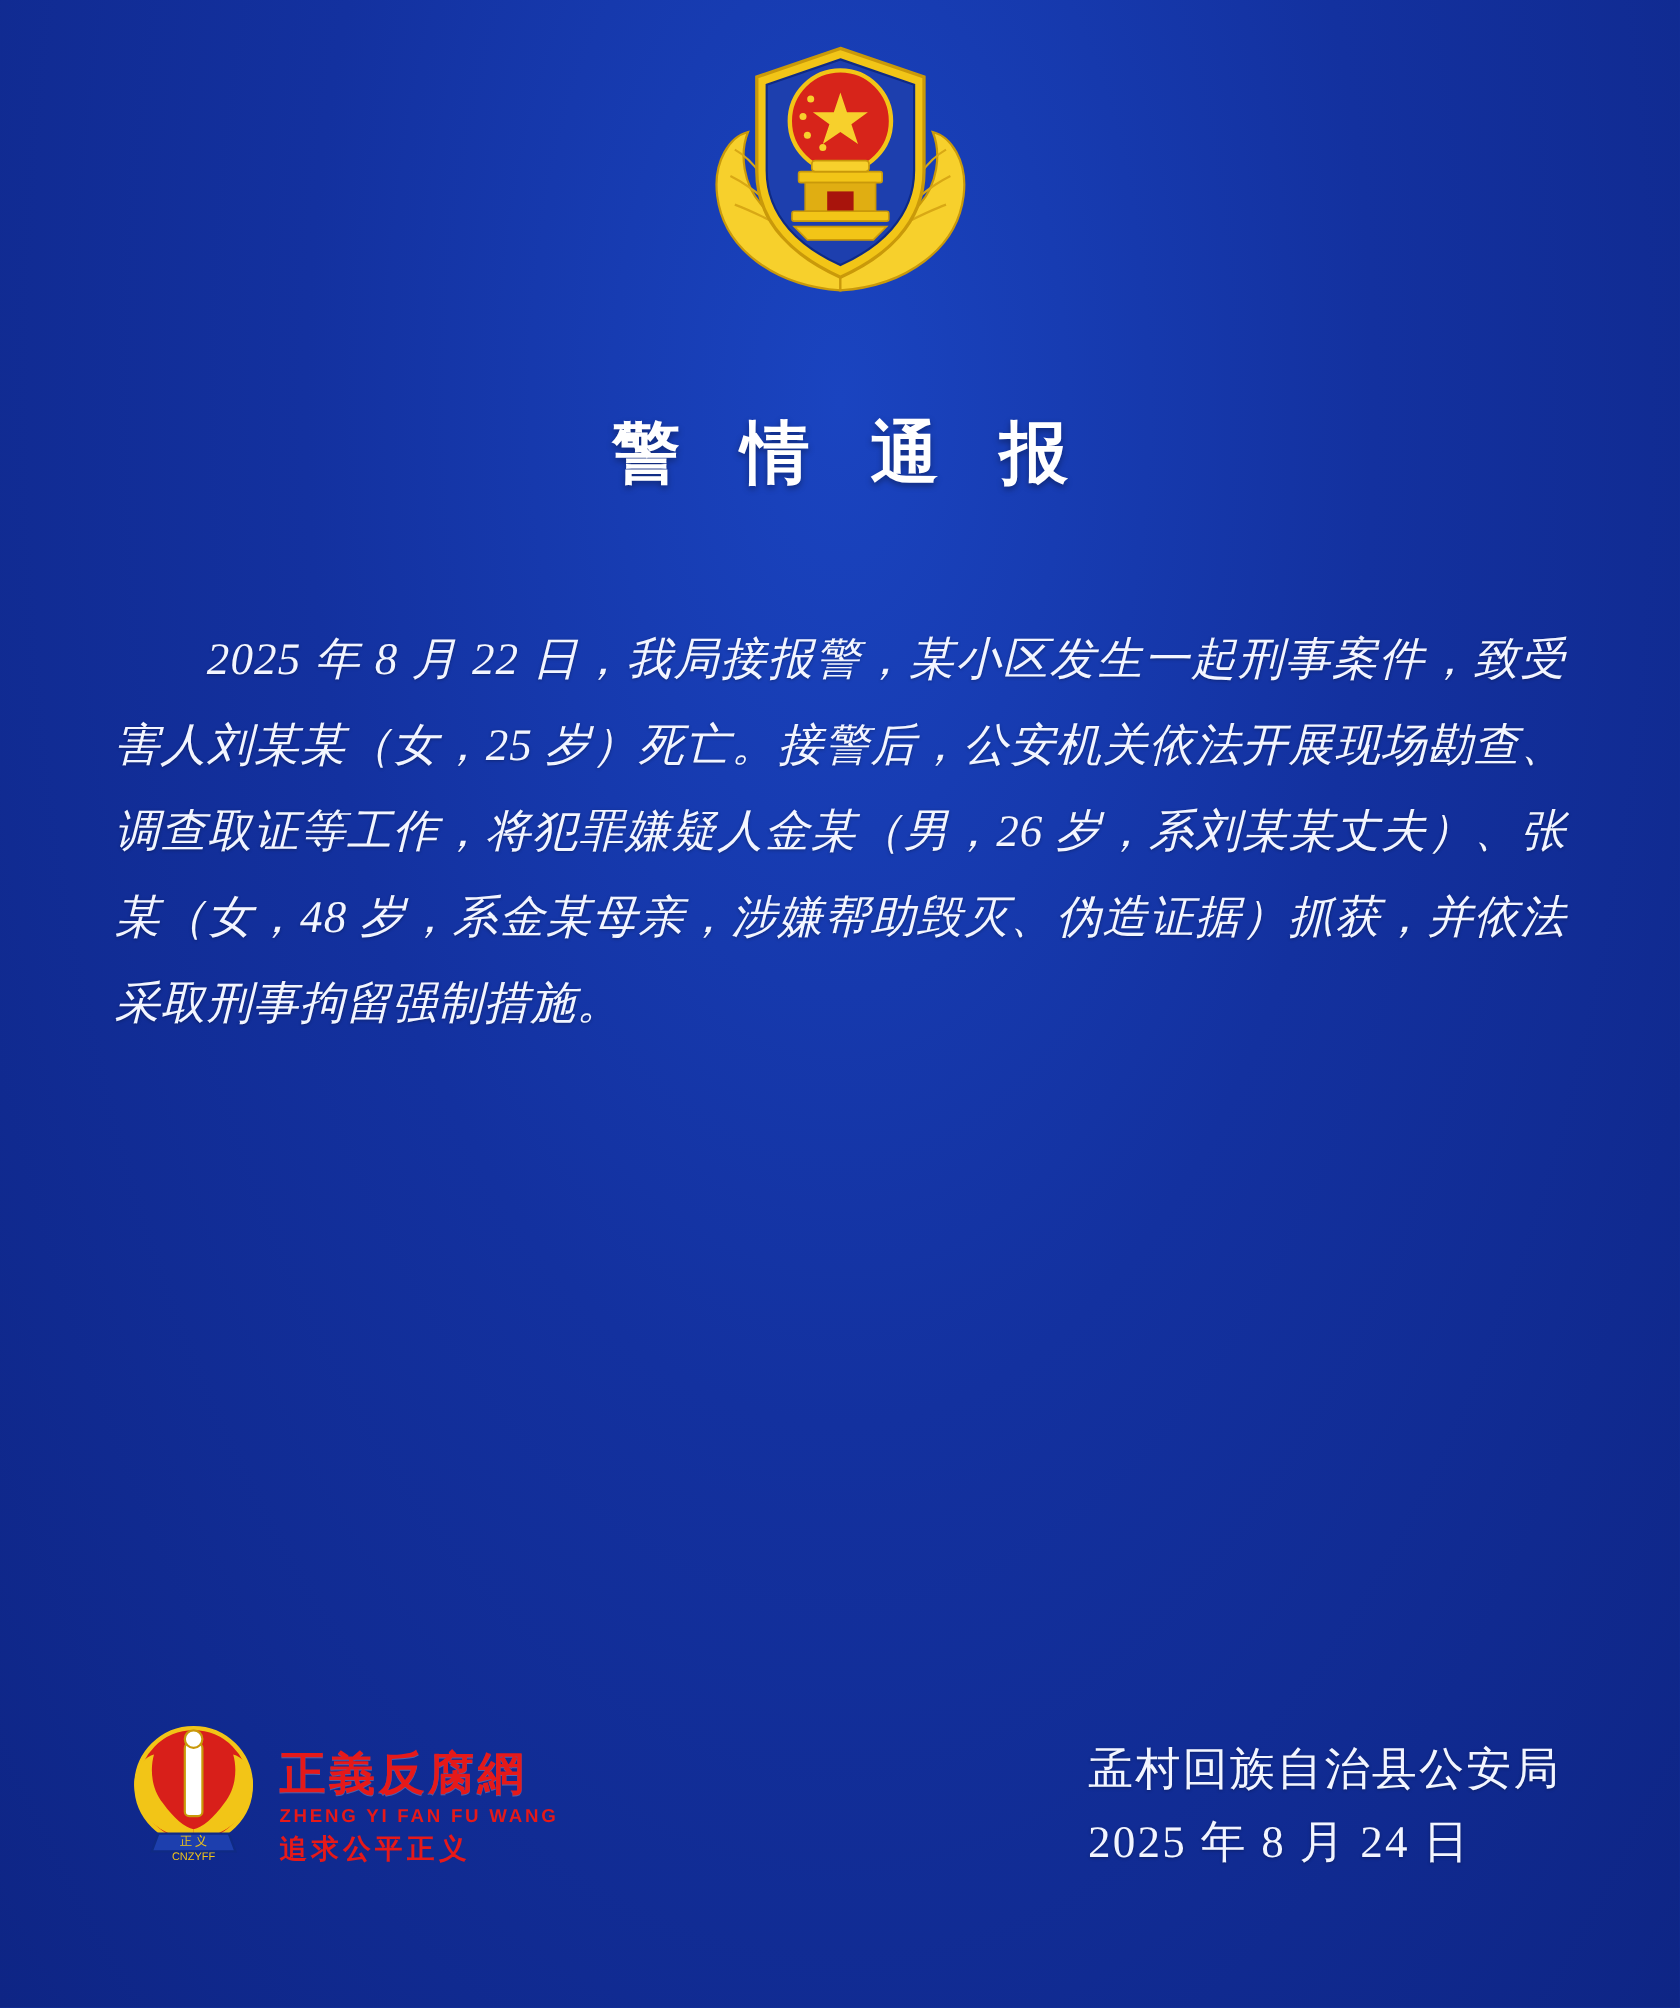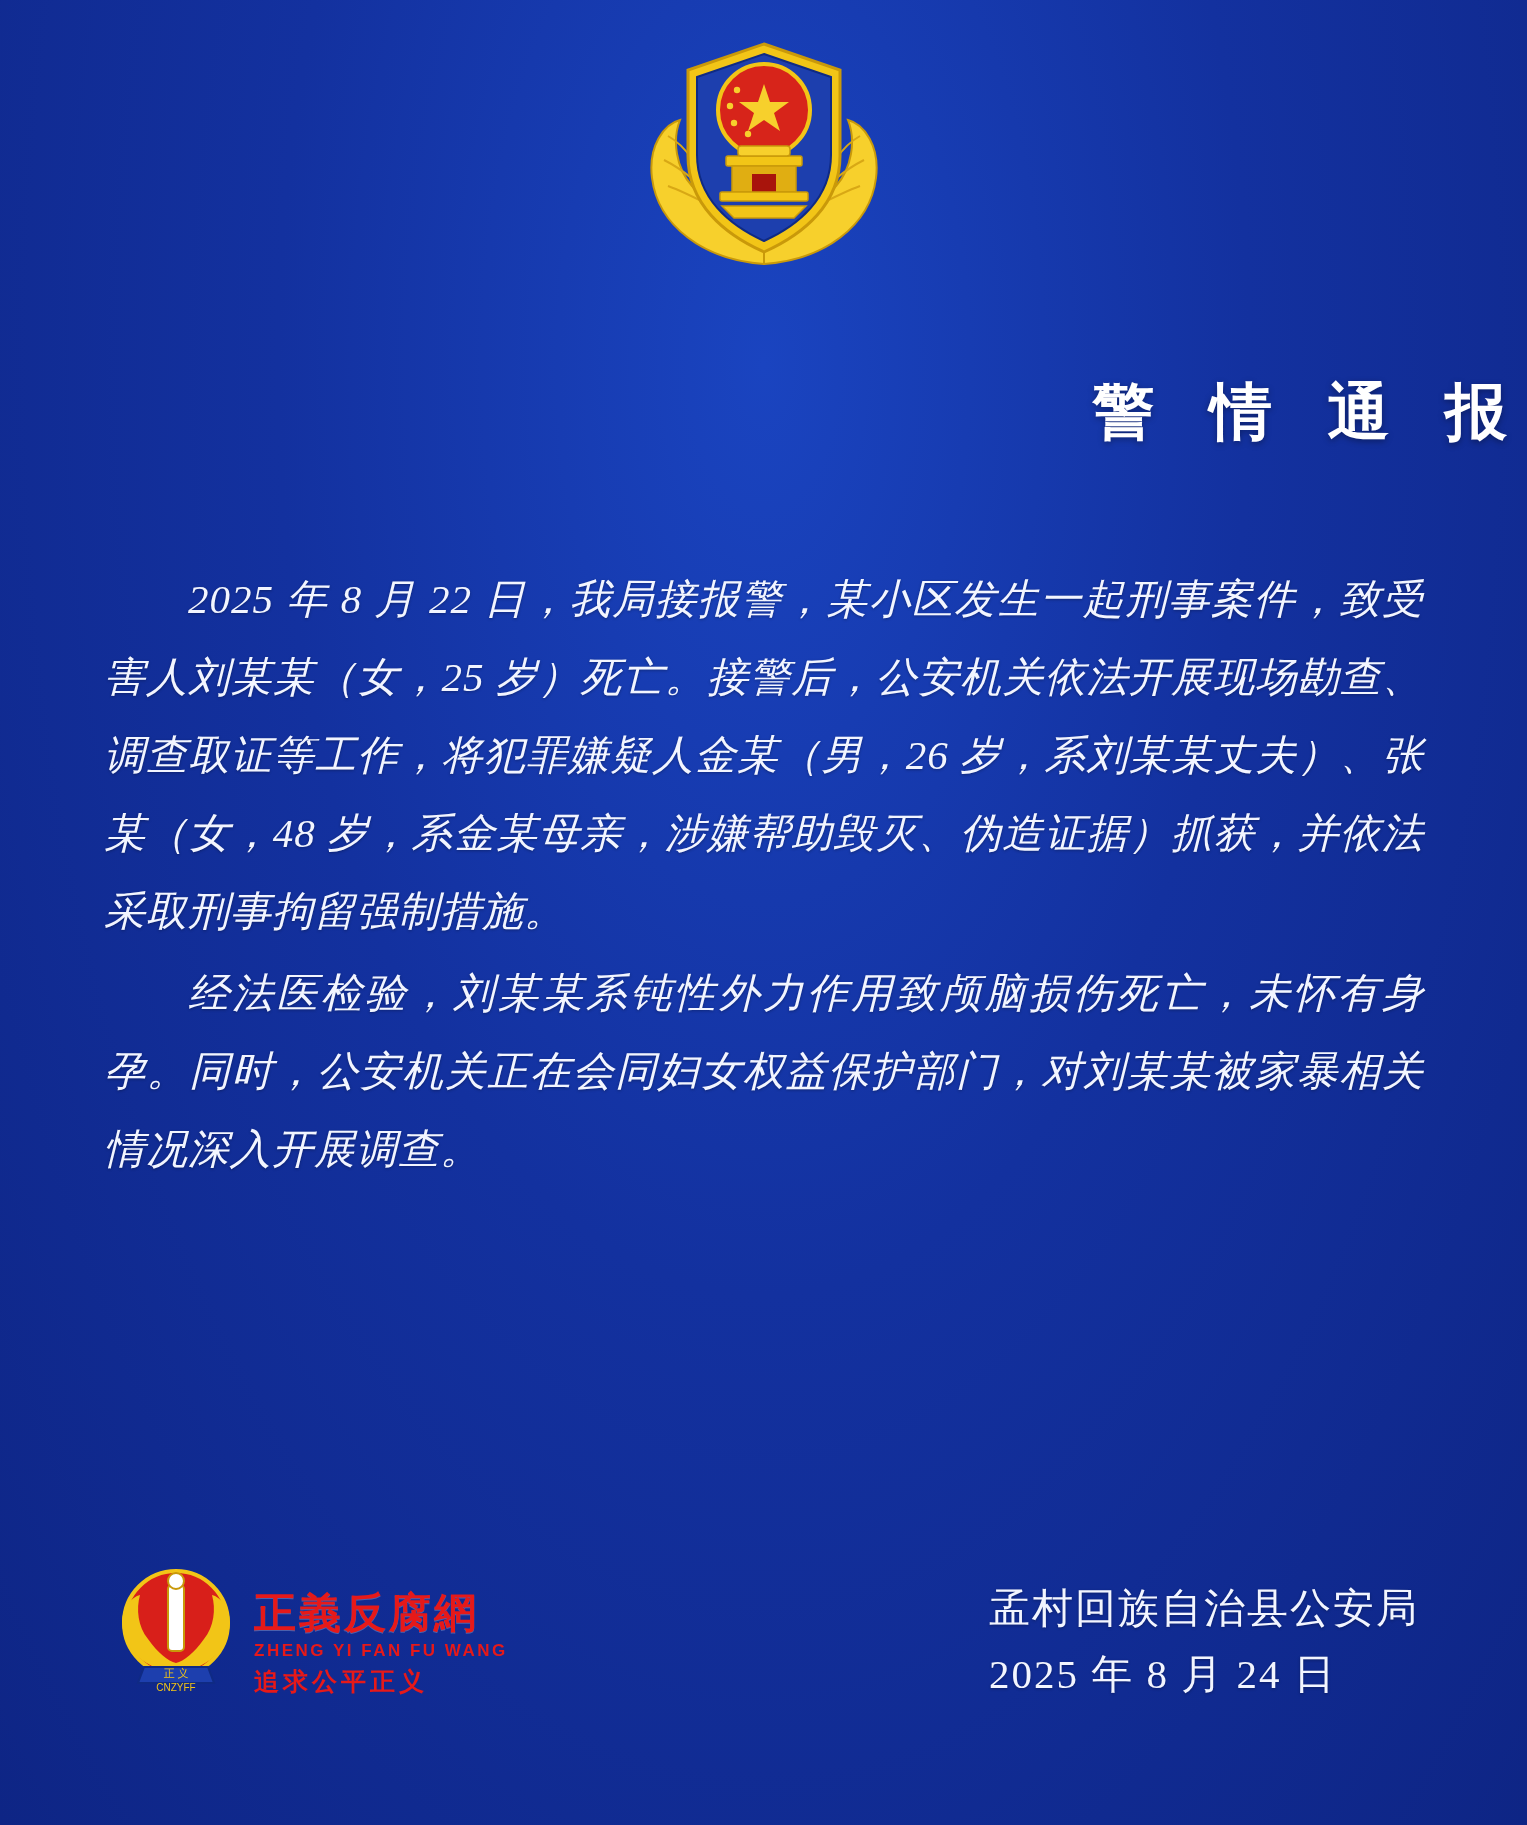--- a/index.html
+++ b/index.html
@@ -32,21 +32,21 @@
     height: 250px;
   }
   .emblem-wrap svg { display: block; }
 
   
   .doc-title {
     position: absolute;
     top: 370px;
     left: 0;
     width: 100%;
-    text-align: right;
+    text-align: center;
     color: #ffffff;
     font-size: 62px;
     letter-spacing: 20px;
     text-indent: 20px;
     font-weight: 700;
     font-family: "Liberation Serif", "DejaVu Serif", serif;
     text-shadow: 0 2px 6px rgba(0,0,0,0.35);
   }
 
   
@@ -173,21 +173,20 @@
       </g>
 
       <path d="M88 178 L 172 178 L 160 190 L 100 190 Z" fill="#f2c517" stroke="#c9990a" stroke-width="1.5"></path>
     </svg>
   </div>
 
   <div class="doc-title">警 情 通 报</div>
 
   <div class="body-text">
     <p>2025 年 8 月 22 日，我局接报警，某小区发生一起刑事案件，致受害人刘某某（女，25 岁）死亡。接警后，公安机关依法开展现场勘查、调查取证等工作，将犯罪嫌疑人金某（男，26 岁，系刘某某丈夫）、张某（女，48 岁，系金某母亲，涉嫌帮助毁灭、伪造证据）抓获，并依法采取刑事拘留强制措施。</p>
-    <p>经法医检验，刘某某系钝性外力作用致颅脑损伤死亡，未怀有身孕。同时，公安机关正在会同妇女权益保护部门，对刘某某被家暴相关情况深入开展调查。</p>
   </div>
 
   <div class="signature">
     <div>孟村回族自治县公安局</div>
     <div>2025 年 8 月 24 日</div>
   </div>
 
   <div class="wm">
     <div class="wm-badge">
       <svg width="132" height="132" viewBox="0 0 132 132" xmlns="http://www.w3.org/2000/svg">

